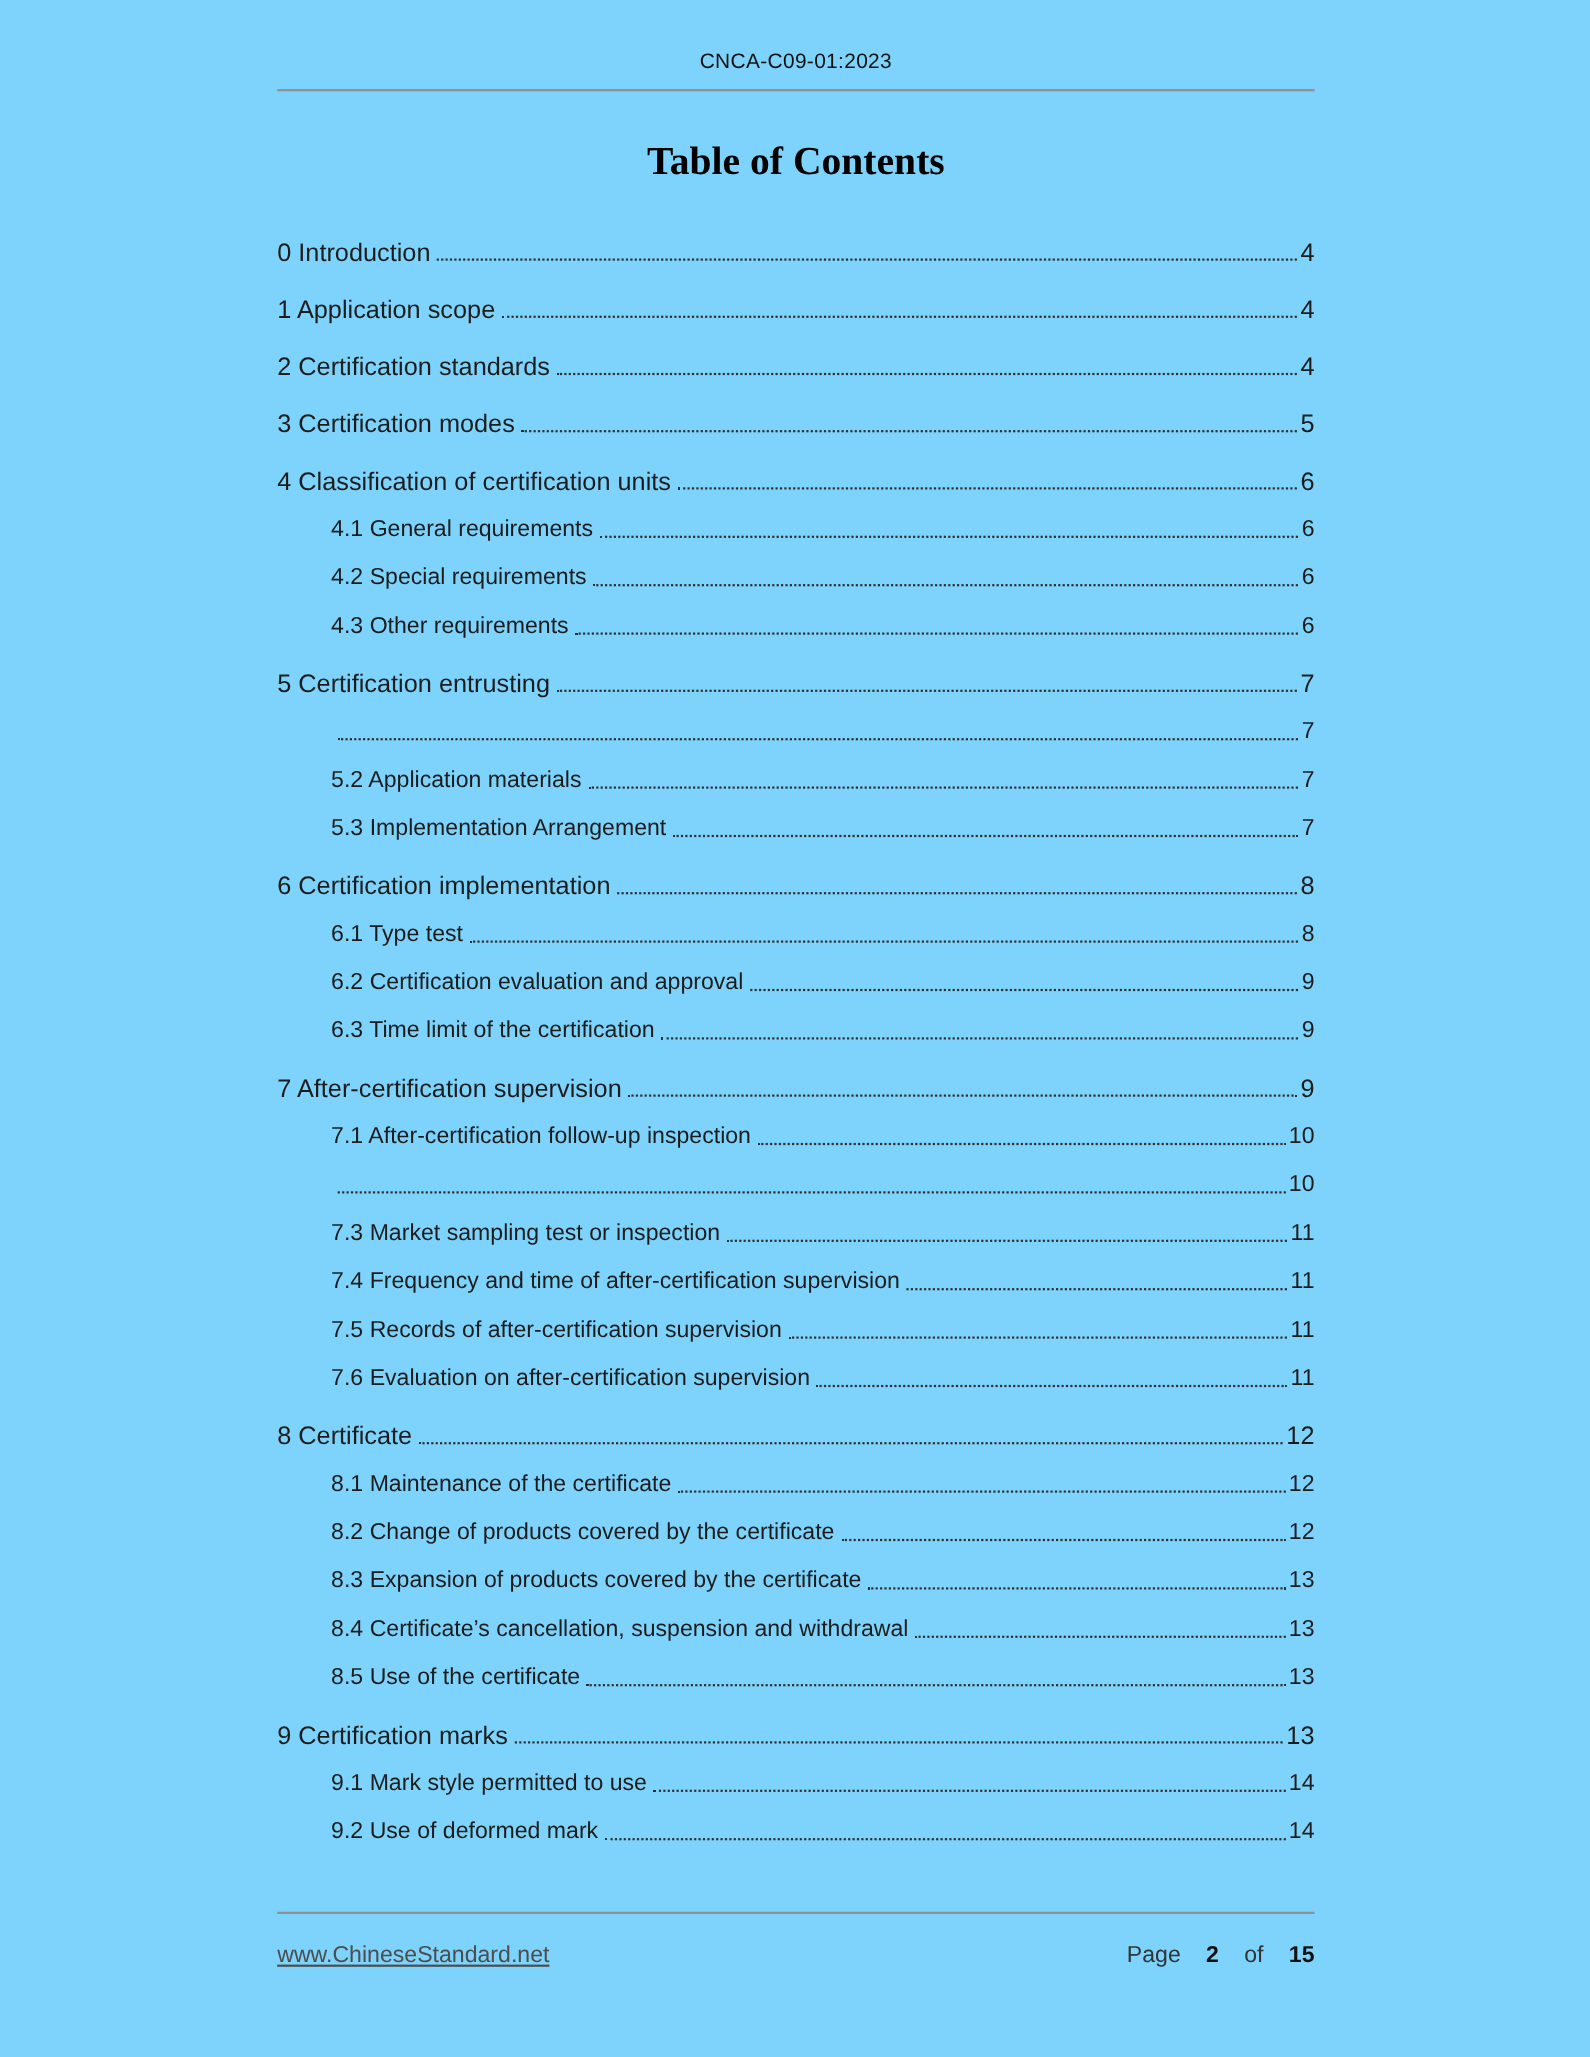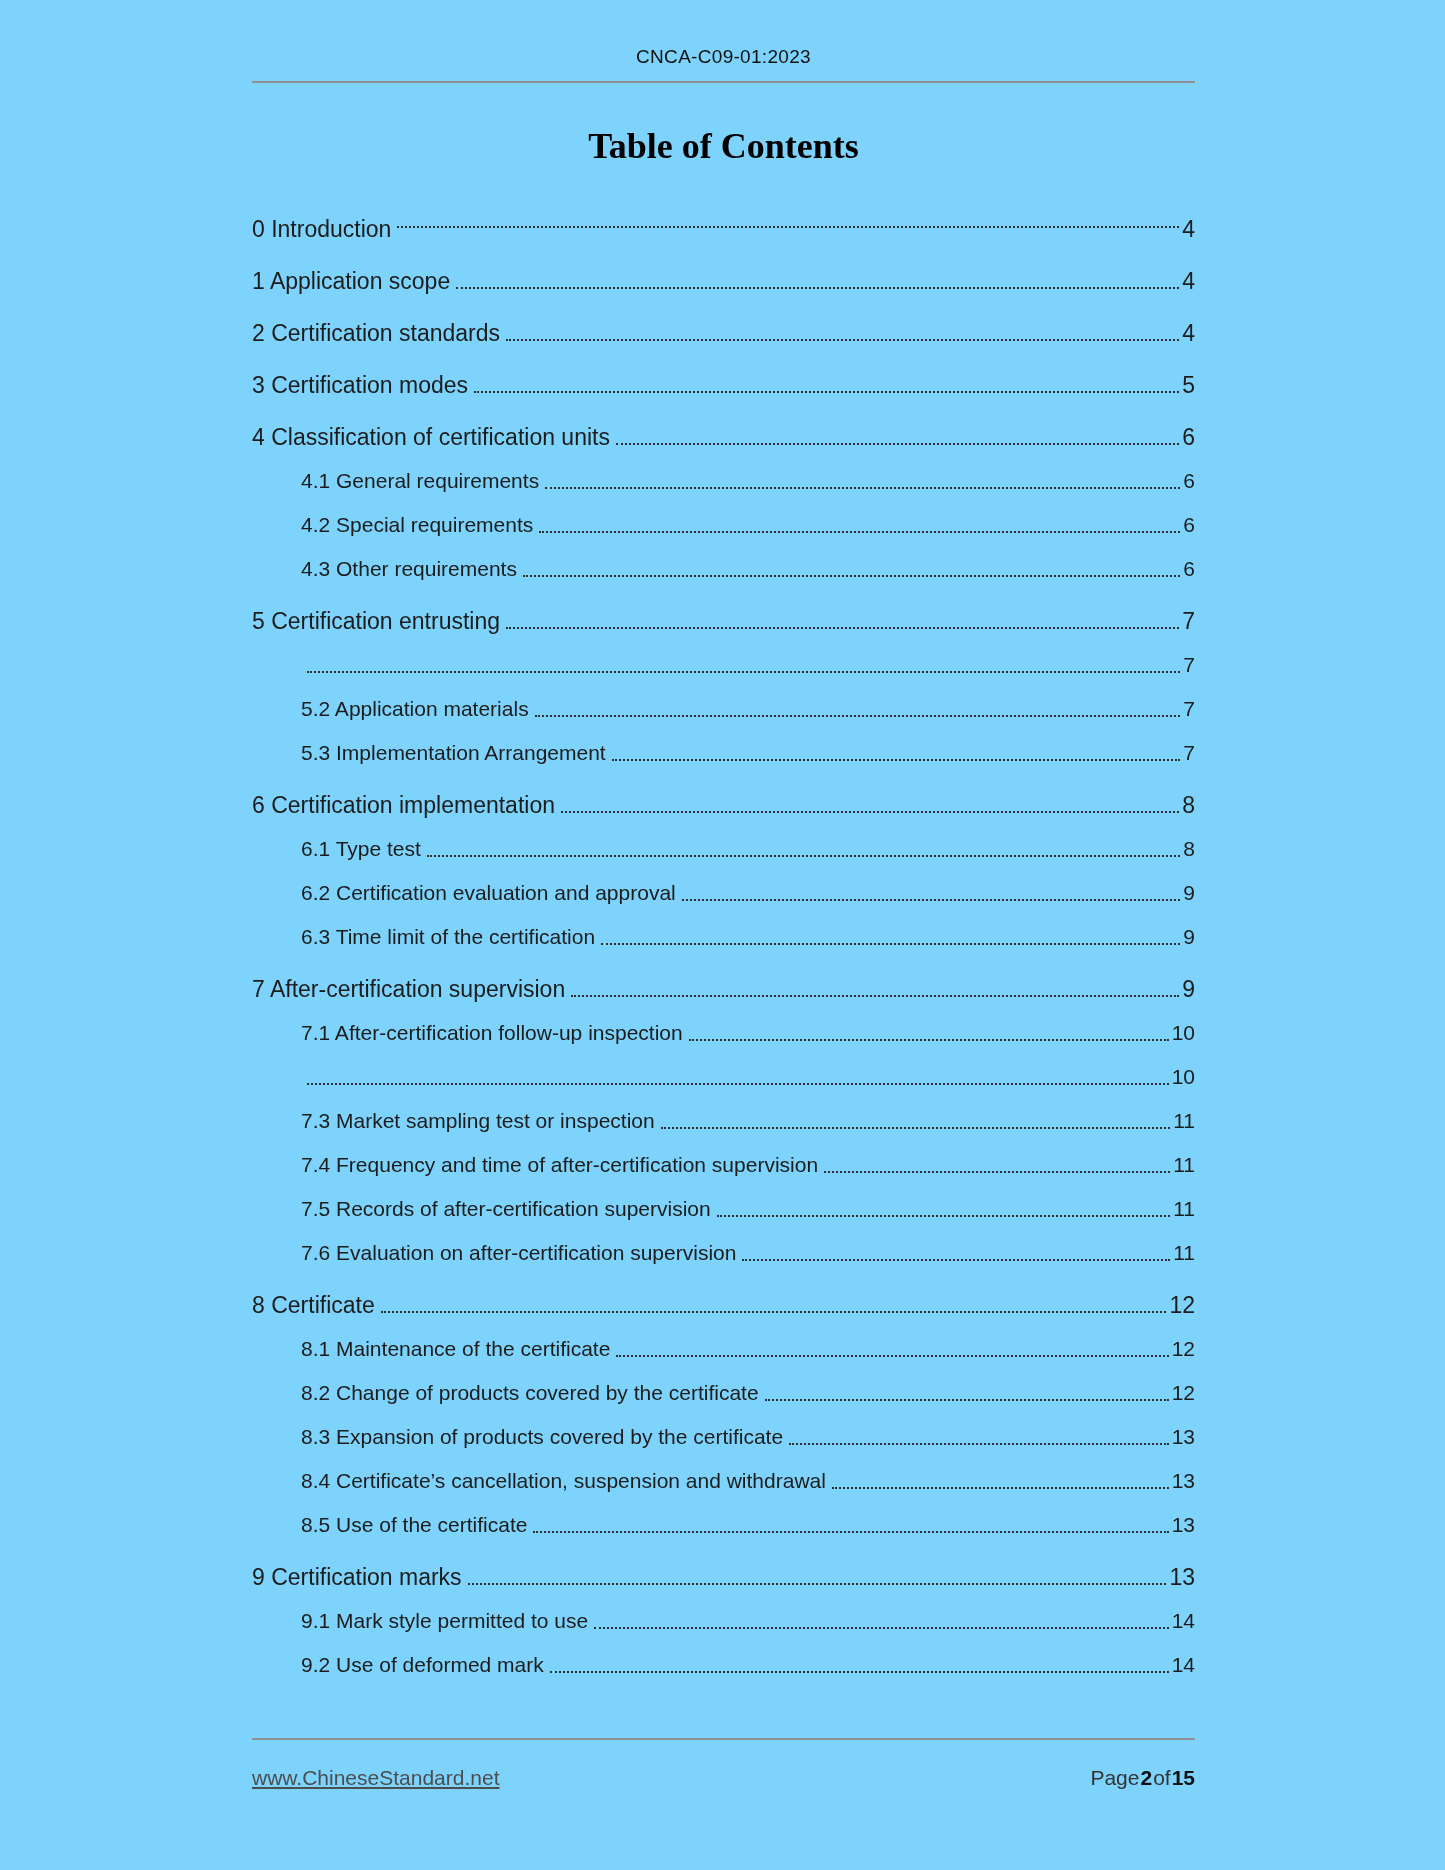--- a/index.html
+++ b/index.html
@@ -43,21 +43,21 @@
   
   .toc { margin-top: 50px; }
   .toc-row {
     display: flex;
     align-items: flex-end;
     line-height: 24px;
     color: #1c1c1c;
   }
   .toc-row.level-1 { margin-top: 28px; font-size: 23px; }
   .toc-row.level-2 { margin-top: 20px; font-size: 21px; padding-left: 49px; }
-  .toc-row:first-child { margin-top: 0; align-items: center; }
+  .toc-row:first-child { margin-top: 0; }
   .toc-label { white-space: nowrap; }
   .leader {
     flex: 1 1 auto;
     min-width: 24px;
     border-bottom: 2.6px dotted #2f2f2f;
     margin: 0 3px 4px 6px;
   }
   .toc-page { white-space: nowrap; }
 
   
@@ -72,21 +72,21 @@
     justify-content: space-between;
     align-items: baseline;
     margin-top: 26px;
     font-size: 21px;
   }
   .site-link {
     color: #4d4d4d;
     text-decoration: underline;
     cursor: pointer;
   }
-  .page-indicator { color: #333333; display: flex; gap: 1px; }
+  .page-indicator { color: #333333; display: flex; gap: 23px; }
   .page-indicator .num { color: #111111; font-weight: 700; }
 </style>
 </head>
 <body>
 
 <div class="page">
   <div class="inner">
 
     <header>
       <div class="doc-code">CNCA-C09-01:2023</div>

